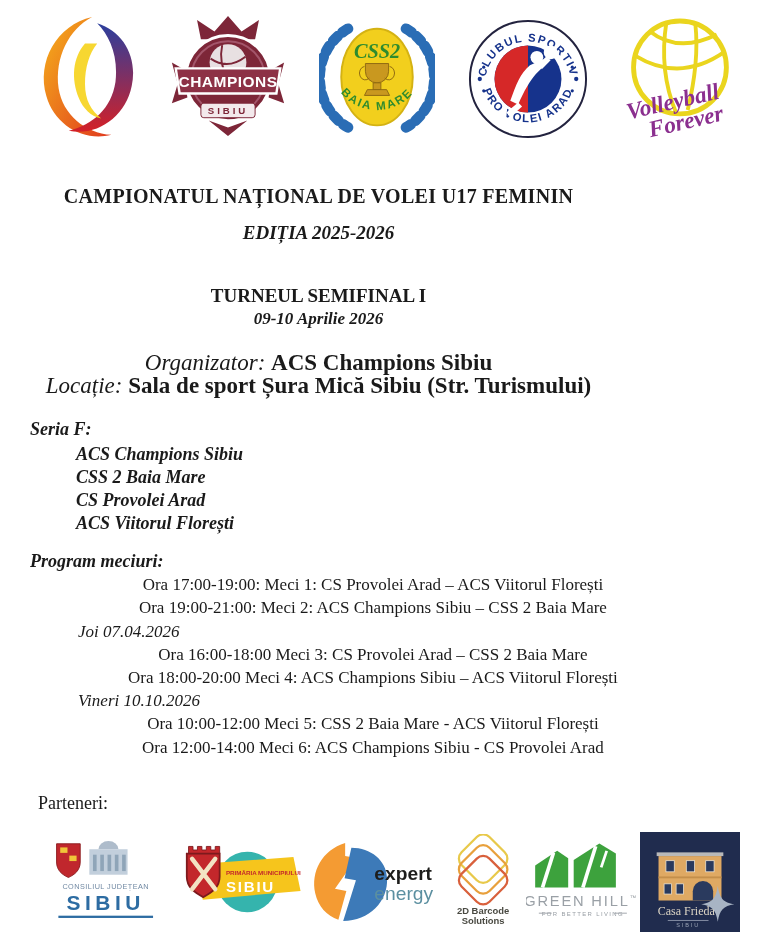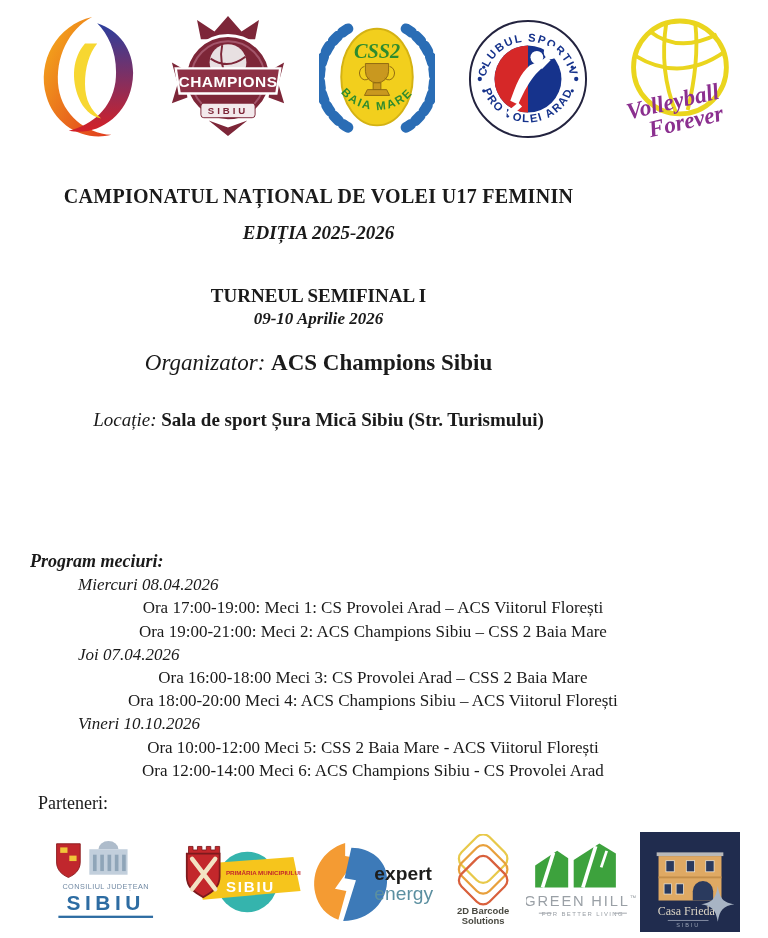--- a/index.html
+++ b/index.html
@@ -9,21 +9,21 @@
   .logos-top{position:absolute;top:8px;left:34px;right:30px;height:142px;
              display:flex;align-items:center;justify-content:space-between;}
   .logos-top svg{display:block;}
   
   .cline{position:absolute;left:0;width:637px;text-align:center;white-space:nowrap;}
   .t-main{top:185px;font-size:20px;font-weight:bold;letter-spacing:.3px;}
   .t-ed{top:222px;font-size:19px;font-weight:bold;font-style:italic;}
   .t-turneu{top:285px;font-size:19px;font-weight:bold;}
   .t-dates{top:309px;font-size:17px;font-weight:bold;font-style:italic;}
   .t-org{top:350px;font-size:23px;}
-  .t-loc{top:373px;font-size:19px;margin-top:36px;}
+  .t-loc{top:373px;font-size:23px;}
   .lbl-it{font-style:italic;}
   .val-b{font-weight:bold;}
   
   .seria{position:absolute;top:418px;left:30px;font-size:18px;font-weight:bold;font-style:italic;line-height:23px;}
   .seria .teams{margin-top:2px;padding-left:46px;}
   .program{position:absolute;top:550px;left:30px;font-size:17px;line-height:23.2px;}
   .program .p-label{font-size:18px;font-weight:bold;font-style:italic;}
   .program .day{padding-left:48px;font-style:italic;}
   .program .match{padding-left:98px;text-align:center;}
   .parteneri{position:absolute;top:793px;left:38px;font-size:18px;}
@@ -137,24 +137,32 @@
 
   <div class="cline t-org">
     <span class="lbl-it">Organizator:</span>
     <span class="val-b">ACS Champions Sibiu</span>
   </div>
   <div class="cline t-loc">
     <span class="lbl-it">Locație:</span>
     <span class="val-b">Sala de sport Șura Mică Sibiu (Str. Turismului)</span>
   </div>
 
+  <div class="seria">
+    <div>Seria F:</div>
+    <div class="teams">
+      <div>ACS Champions Sibiu</div>
+      <div>CSS 2 Baia Mare</div>
+      <div>CS Provolei Arad</div>
+      <div>ACS Viitorul Florești</div>
+    </div>
+  </div>
 
   <div class="program">
     <div class="p-label">Program meciuri:</div>
-    <div class="day">Miercuri 08.04.2026</div>
     <div class="match">Ora 17:00-19:00: Meci 1: CS Provolei Arad – ACS Viitorul Florești</div>
     <div class="match">Ora 19:00-21:00: Meci 2: ACS Champions Sibiu – CSS 2 Baia Mare</div>
     <div class="day">Joi 07.04.2026</div>
     <div class="match">Ora 16:00-18:00 Meci 3: CS Provolei Arad – CSS 2 Baia Mare</div>
     <div class="match">Ora 18:00-20:00 Meci 4: ACS Champions Sibiu – ACS Viitorul Florești</div>
     <div class="day">Vineri 10.10.2026</div>
     <div class="match">Ora 10:00-12:00 Meci 5: CSS 2 Baia Mare - ACS Viitorul Florești</div>
     <div class="match">Ora 12:00-14:00 Meci 6: ACS Champions Sibiu - CS Provolei Arad</div>
   </div>
 

